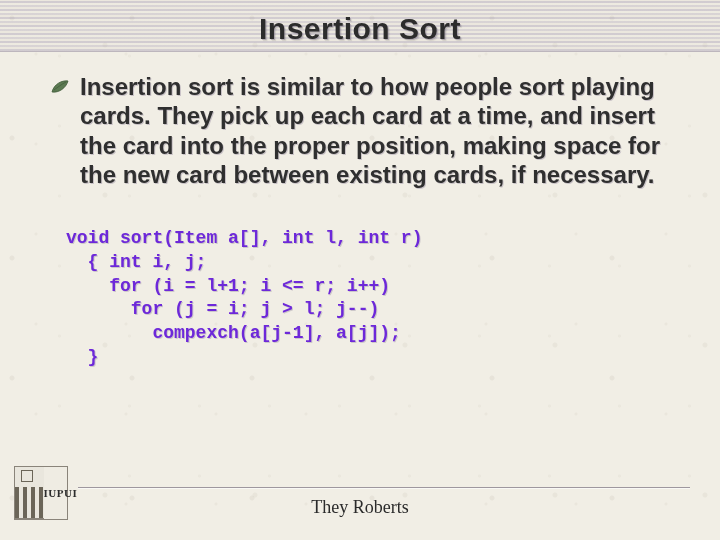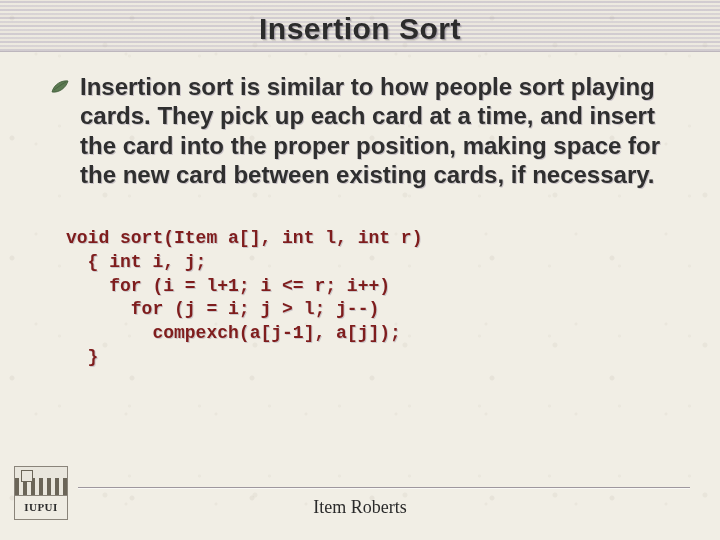--- a/index.html
+++ b/index.html
@@ -70,35 +70,35 @@
     text-shadow: 1px 1px 0 rgba(150,140,160,0.45);
   }
 
   .code-block {
     margin-top: 38px;
     margin-left: 16px;
     font-family: "Courier New", Courier, monospace;
     font-size: 18px;
     line-height: 1.32;
     font-weight: 700;
-    color: #7f1d1d;
+    color: #6d28d9;
     text-shadow: 1px 1px 0 rgba(150,140,160,0.4);
     white-space: pre;
   }
 
   .logo {
     position: absolute;
     left: 14px;
     bottom: 20px;
     width: 54px;
     height: 54px;
     border: 1px solid #8a847a;
     background: #efece3;
     display: flex;
-    flex-direction: column;
+    flex-direction: row;
   }
   .logo-top {
     flex: 0 0 55%;
     background:
       linear-gradient(180deg, #e9e6dd 0 40%, transparent 40%),
       repeating-linear-gradient(90deg, #6b6558 0 4px, #e9e6dd 4px 8px);
     border-bottom: 1px solid #8a847a;
     position: relative;
   }
   .logo-top::before {
@@ -167,13 +167,13 @@
   }</pre>
 </div>
 
 <div class="logo">
   <div class="logo-top"></div>
   <div class="logo-bot">IUPUI</div>
 </div>
 
 <div class="footer-line"></div>
 
-<div class="footer-name">Item Roberts</div>
+<div class="footer-name">They Roberts</div>
 
 </body></html>

